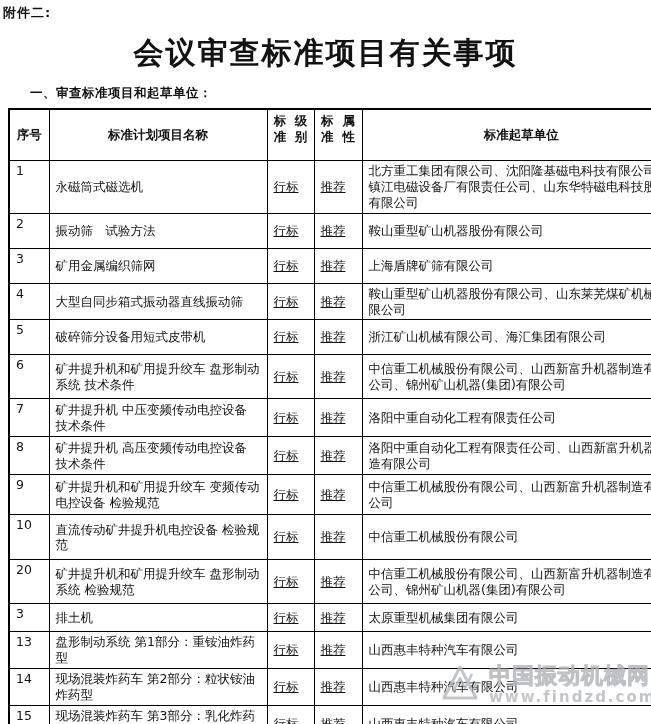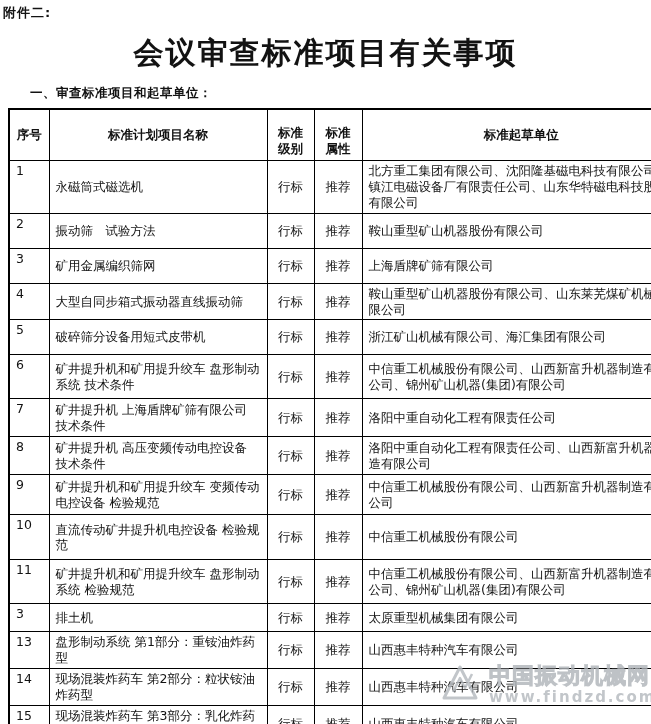--- a/index.html
+++ b/index.html
@@ -21,24 +21,24 @@
   table.standards{
     border-collapse:collapse;table-layout:fixed;width:672px;
     margin:6px 0 0 8px;border:2px solid #000;
   }
   .standards th,.standards td{
     border:1px solid #000;font-size:12.5px;line-height:1.27;
     padding:2px 6px;overflow:hidden;word-break:break-all;
   }
   .standards thead tr{height:50px;}
   .standards th{font-weight:bold;text-align:center;vertical-align:middle;padding:2px;}
-  .h-split{display:flex;flex-direction:column;justify-content:flex-end;height:44px;padding:1px 0;}
+  .h-split{display:flex;flex-direction:row;justify-content:center;height:44px;padding:1px 0;}
   .c-index{vertical-align:top;padding:4px 4px 2px 9px;}
   .c-name{vertical-align:middle;margin-top:28px;}
-  .c-level,.c-attr{text-align:center;vertical-align:middle;}
+  .c-level,.c-attr{text-align:left;vertical-align:middle;text-decoration:underline;}
   .c-org{vertical-align:middle;}
   
   tbody tr:nth-child(1){height:45px;}
   tbody tr:nth-child(2){height:35px;}
   tbody tr:nth-child(3){height:35px;}
   tbody tr:nth-child(4){height:35px;}
   tbody tr:nth-child(5){height:35px;}
   tbody tr:nth-child(6){height:44px;}
   tbody tr:nth-child(7){height:38px;}
   tbody tr:nth-child(8){height:38px;}
@@ -138,21 +138,21 @@
   </tr>
       <tr>
     <td class="c-index">6</td>
     <td class="c-name">矿井提升机和矿用提升绞车 盘形制动系统 技术条件</td>
     <td class="c-level">行标</td>
     <td class="c-attr">推荐</td>
     <td class="c-org">中信重工机械股份有限公司、山西新富升机器制造有限公司、锦州矿山机器(集团)有限公司</td>
   </tr>
       <tr>
     <td class="c-index">7</td>
-    <td class="c-name">矿井提升机 上海盾牌矿筛有限公司 技术条件</td>
+    <td class="c-name">矿井提升机 中压变频传动电控设备 技术条件</td>
     <td class="c-level">行标</td>
     <td class="c-attr">推荐</td>
     <td class="c-org">洛阳中重自动化工程有限责任公司</td>
   </tr>
       <tr>
     <td class="c-index">8</td>
     <td class="c-name">矿井提升机 高压变频传动电控设备 技术条件</td>
     <td class="c-level">行标</td>
     <td class="c-attr">推荐</td>
     <td class="c-org">洛阳中重自动化工程有限责任公司、山西新富升机器制造有限公司</td>
@@ -165,21 +165,21 @@
     <td class="c-org">中信重工机械股份有限公司、山西新富升机器制造有限公司</td>
   </tr>
       <tr>
     <td class="c-index">10</td>
     <td class="c-name">直流传动矿井提升机电控设备 检验规范</td>
     <td class="c-level">行标</td>
     <td class="c-attr">推荐</td>
     <td class="c-org">中信重工机械股份有限公司</td>
   </tr>
       <tr>
-    <td class="c-index">11</td>
+    <td class="c-index">20</td>
     <td class="c-name">矿井提升机和矿用提升绞车 盘形制动系统 检验规范</td>
     <td class="c-level">行标</td>
     <td class="c-attr">推荐</td>
     <td class="c-org">中信重工机械股份有限公司、山西新富升机器制造有限公司、锦州矿山机器(集团)有限公司</td>
   </tr>
       <tr>
     <td class="c-index">3</td>
     <td class="c-name">排土机</td>
     <td class="c-level">行标</td>
     <td class="c-attr">推荐</td>

